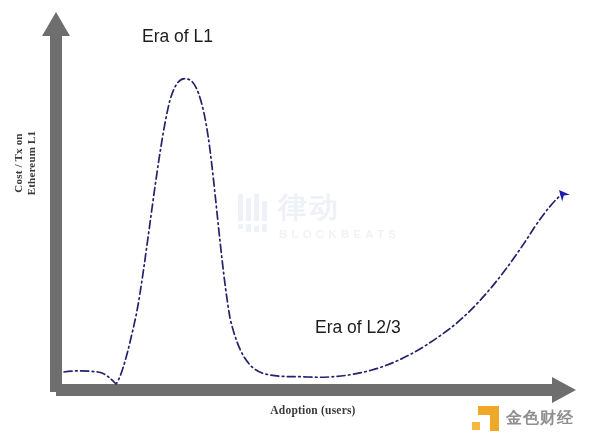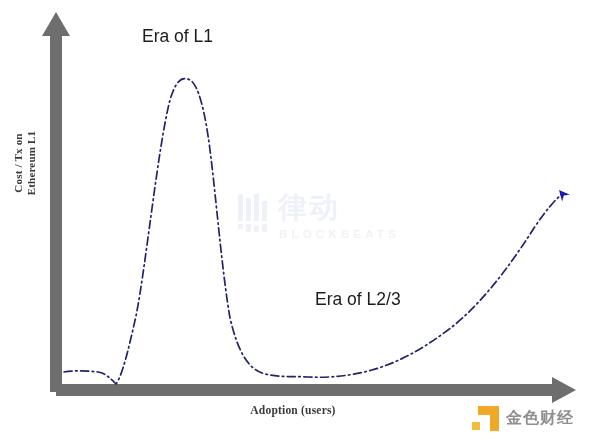--- a/index.html
+++ b/index.html
@@ -33,39 +33,39 @@
     font-family: "Liberation Serif", serif;
     font-weight: bold;
     font-size: 11px;
     line-height: 13px;
     color: #3a3a3a;
     letter-spacing: 0.2px;
     white-space: pre-line;
   }
   .axis-label-x {
     position: absolute;
-    left: 198px;
+    left: 218px;
     top: 404px;
     width: 190px;
     text-align: center;
     font-family: "Liberation Serif", serif;
     font-weight: bold;
     font-size: 11.5px;
     color: #3a3a3a;
     letter-spacing: 0.2px;
   }
   .era-label {
     position: absolute;
     font-family: "Liberation Sans", sans-serif;
     font-size: 17.5px;
     color: #1c1c1c;
     white-space: nowrap;
   }
   #era-l1 { left: 142px; top: 26px; }
-  #era-l23 { left: 315px; top: 289px; }
+  #era-l23 { left: 315px; top: 317px; }
 
   
   #watermark {
     position: absolute;
     left: 238px;
     top: 192px;
     width: 132px;
     height: 56px;
     opacity: 1;
     pointer-events: none;

